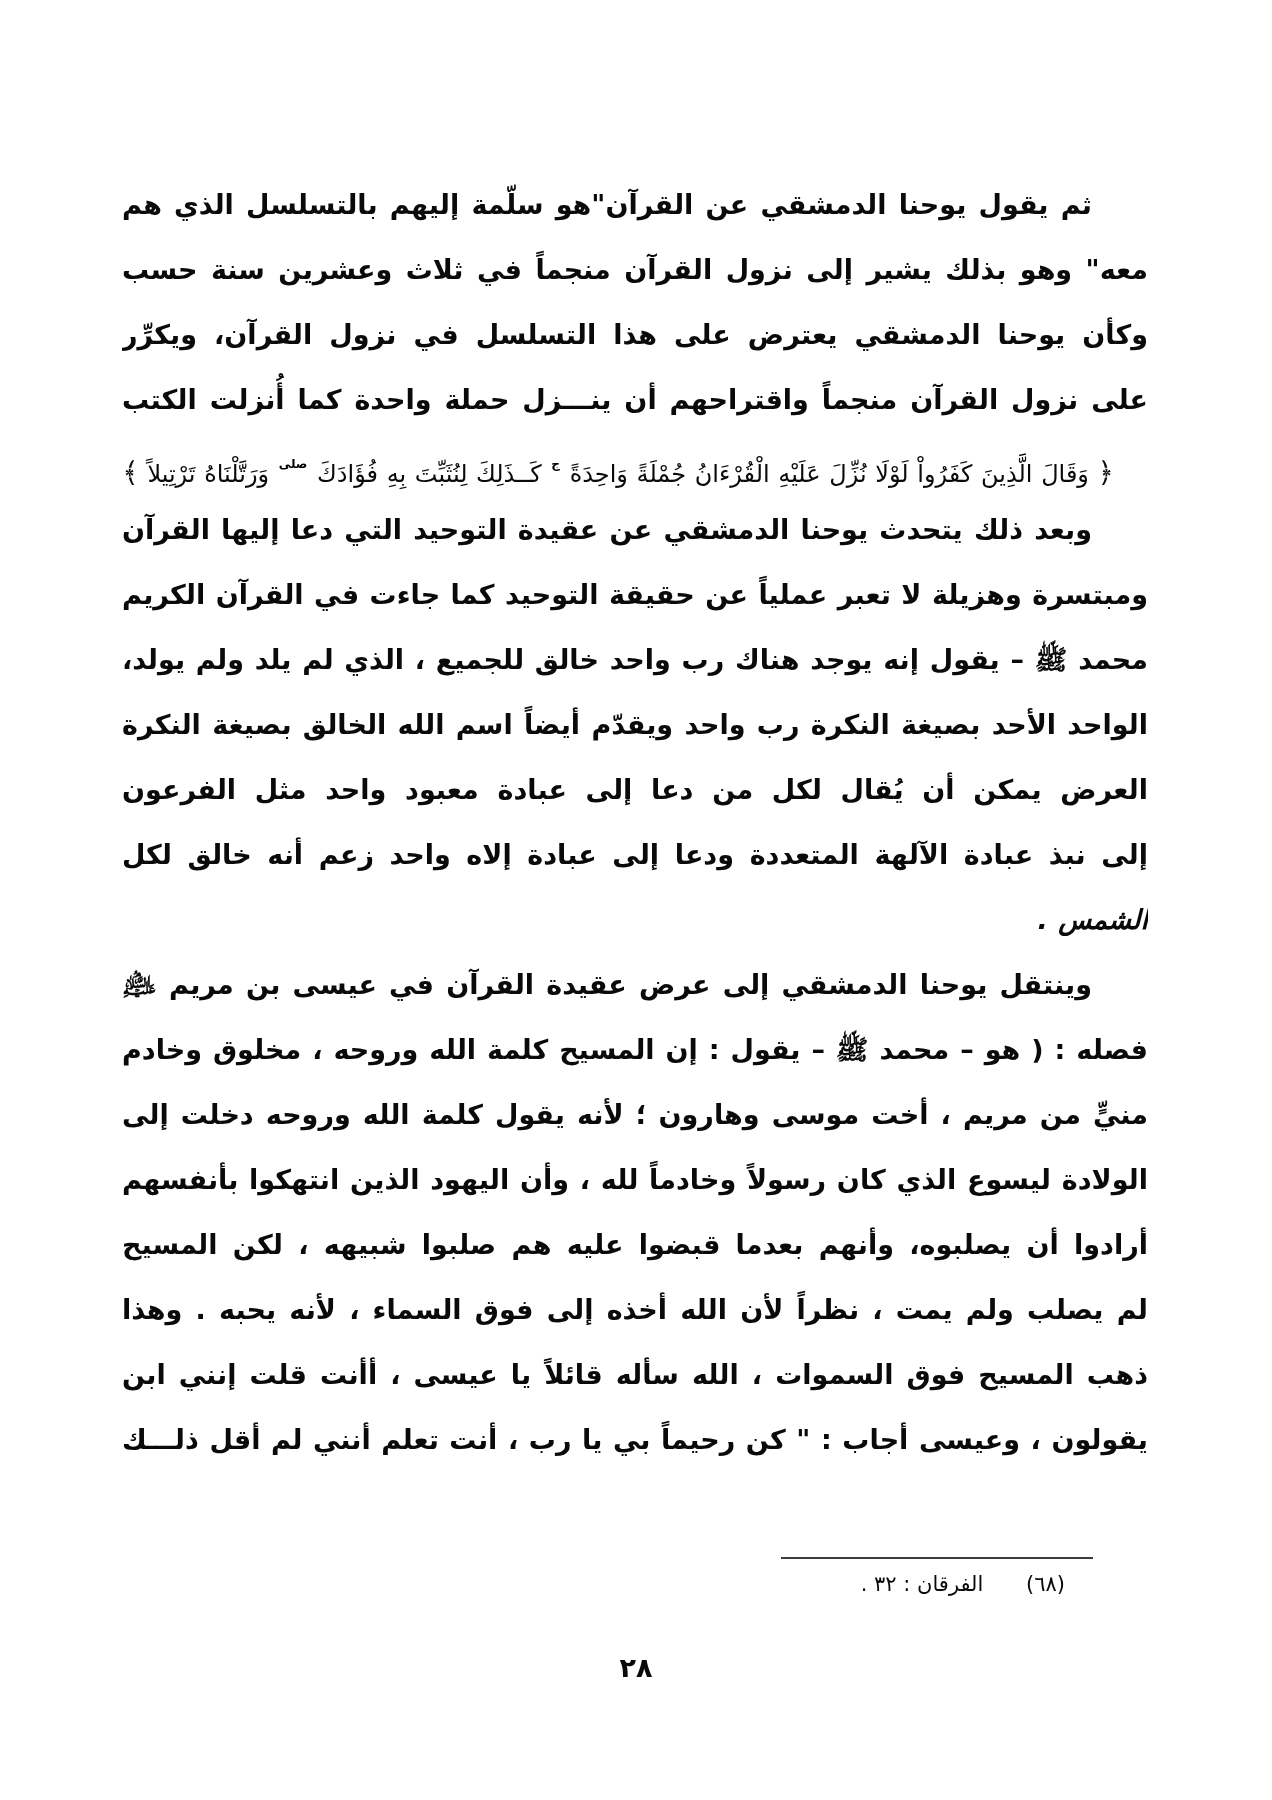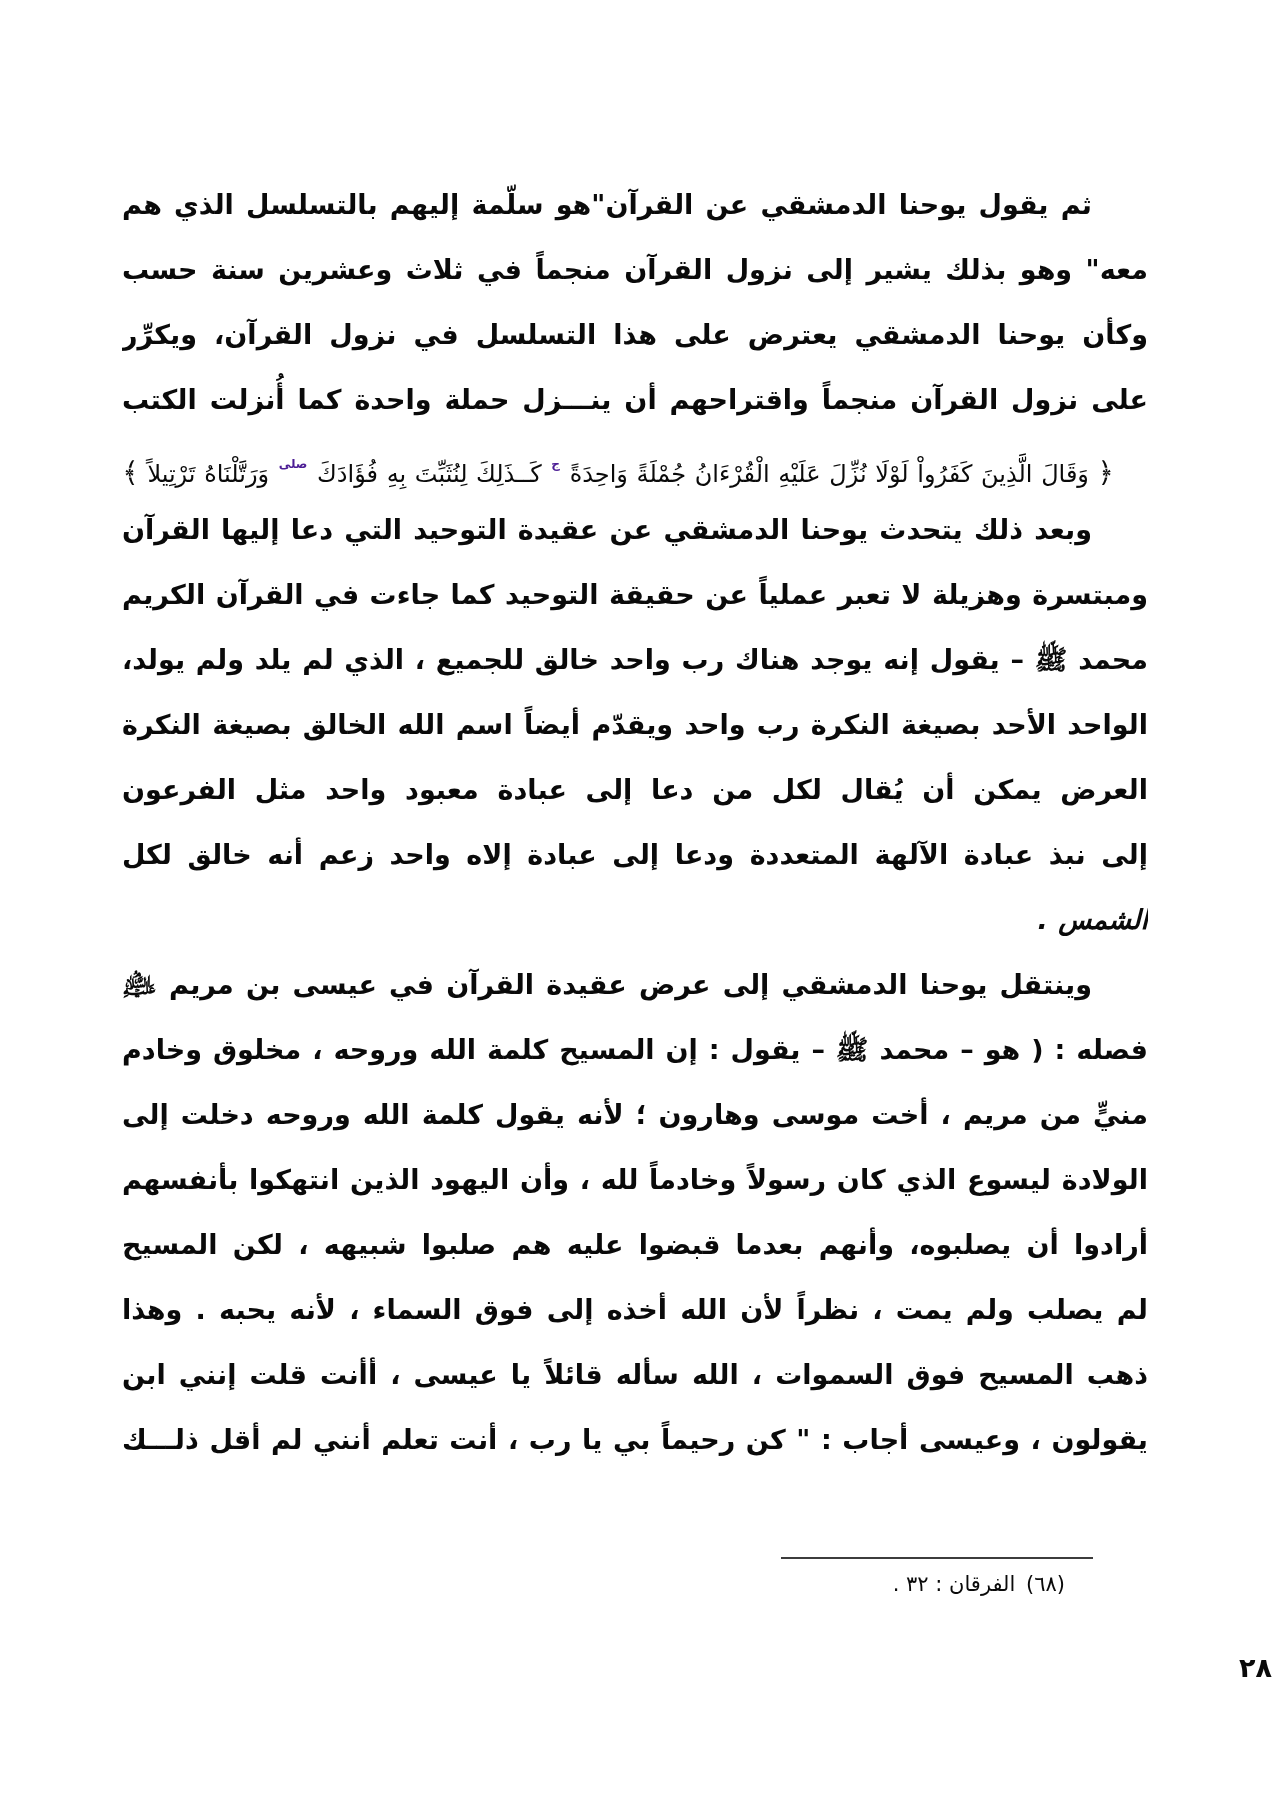--- a/index.html
+++ b/index.html
@@ -49,21 +49,21 @@
     font-weight: normal;
     font-size: 24px;
     text-align: right;
     text-align-last: right;
     padding-right: 34px;
   }
   .verse .bracket {
     font-size: 28px;
   }
   .waqf {
-    color: #4c1d95;
+    color: #000000;
     font-size: 12px;
     font-weight: bold;
     vertical-align: 14px;
     margin: 0 1px;
   }
   .footnote-sep {
     position: absolute;
     top: 1557px;
     right: 179px;
     width: 312px;
@@ -72,27 +72,28 @@
   }
   .footnote {
     position: absolute;
     top: 1572px;
     right: 207px;
     direction: rtl;
     font-size: 21px;
     font-weight: normal;
   }
   .footnote .marker {
-    margin-left: 4px;
+    margin-left: 36px;
   }
   .page-number {
     position: absolute;
     top: 1652px;
     left: 0;
     width: 100%;
+    text-align: center;
     font-size: 27px;
     font-weight: bold;
     letter-spacing: 7px;
     direction: rtl;
   }
 </style>
 </head>
 <body>
 
 <div class="page">

